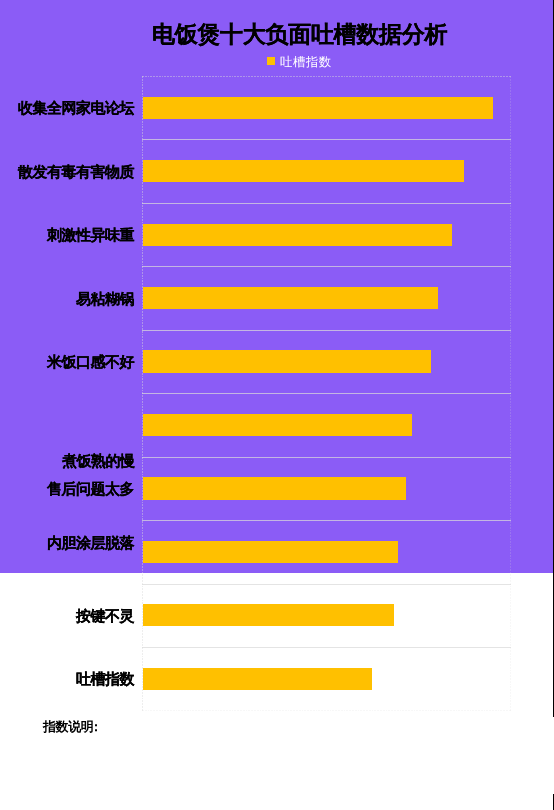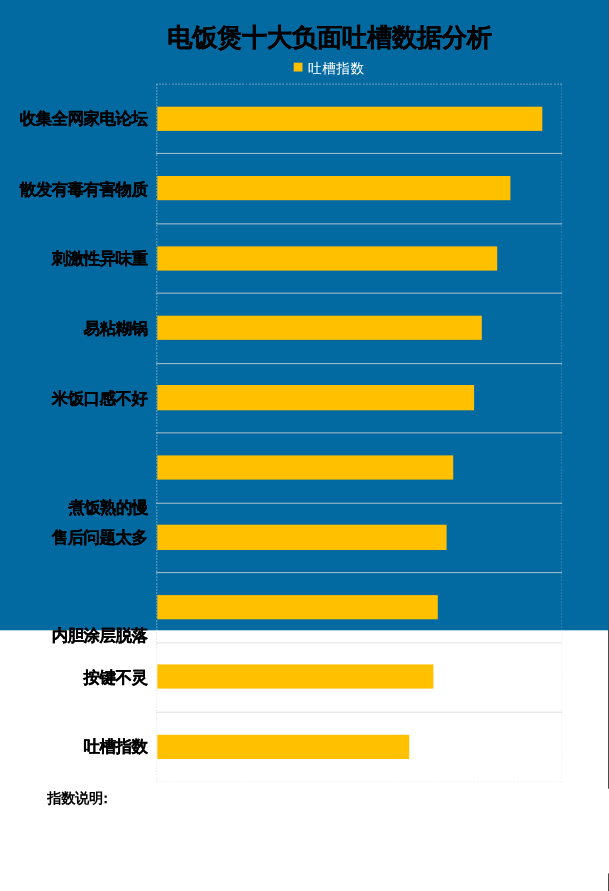--- a/index.html
+++ b/index.html
@@ -3,21 +3,21 @@
 <meta charset="utf-8">
 <style>
   html,body{margin:0;padding:0;background:#ffffff;}
   body{width:554px;height:810px;overflow:hidden;
        font-family:"Liberation Sans",sans-serif;
        -webkit-font-smoothing:antialiased;}
   .title,.legend-label,.cat,.note-title,.note-body{will-change:transform;}
   .cjkp{margin-left:-0.30em;margin-right:0.30em;}
   .cjkp2{margin-left:-0.10em;margin-right:0.10em;}
   #canvas{position:absolute;left:0;top:0;width:553px;height:573px;
-          background:#0369a1;}
+          background:#8b5cf6;}
   #rightedge{position:absolute;left:553px;top:0;width:1px;height:810px;background:#000;}
   .title{position:absolute;left:152px;top:19px;
          font-size:23px;font-weight:bold;color:#000;letter-spacing:-0.3px;
          white-space:nowrap;-webkit-text-stroke:0.18px #000;}
   .legend{position:absolute;left:267px;top:56.5px;height:9px;}
   .legend-sq{position:absolute;left:0;top:0;width:8px;height:8.5px;background:#FFC000;}
   .legend-label{position:absolute;left:13px;top:-2px;font-size:12.4px;color:#fff;letter-spacing:0.5px;
                 white-space:nowrap;line-height:14px;}
   .plot{position:absolute;left:142px;top:76px;width:369px;height:634.6px;}
   .pb{position:absolute;background-repeat:repeat;}
@@ -74,21 +74,21 @@
       <div class="bar" title="虚标参数" style="left: 1px; top: 591.77px; width: 228.66px; background: rgb(255, 192, 0);"></div>
     </div>
   <div id="cats">
       <div class="cat" style="top: 99.13px;">收集全网家电论坛</div>
       <div class="cat" style="top: 162.59px;">散发有毒有害物质</div>
       <div class="cat" style="top: 226.05px;">刺激性异味重</div>
       <div class="cat" style="top: 289.51px;">易粘糊锅</div>
       <div class="cat" style="top: 352.97px;">米饭口感不好</div>
       <div class="cat" style="top: 416.43px; margin-top: 36px;">煮饭熟的慢</div>
       <div class="cat" style="top: 479.89px;">售后问题太多</div>
-      <div class="cat" style="top: 569px;">内胆涂层脱落</div>
+      <div class="cat" style="top: 534px;">内胆涂层脱落</div>
       <div class="cat" style="top: 606.81px;">按键不灵</div>
       <div class="cat" style="top: 670.27px;">吐槽指数</div>
     </div>
   <div class="note">
     <div class="note-title">指数说明<span class="cjkp">：</span></div>
     <div class="note-body" id="notebody">
       </div>
   </div>
 </div>
 

